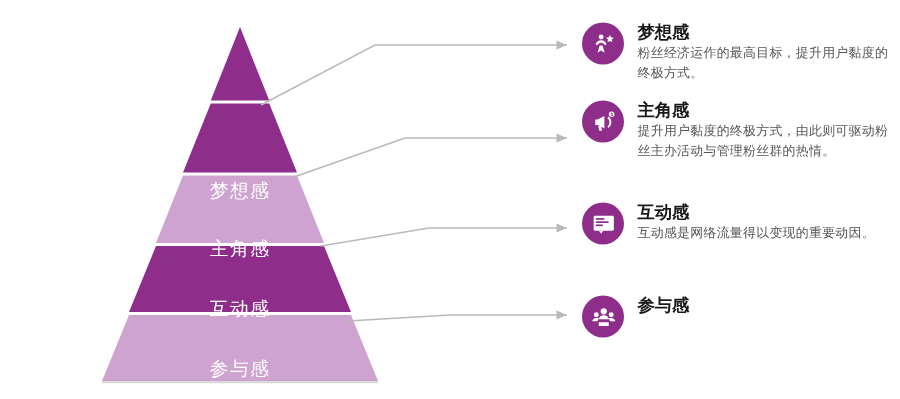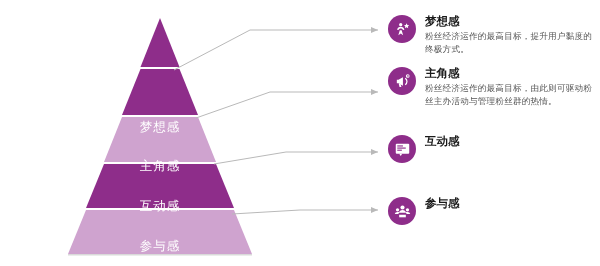--- a/index.html
+++ b/index.html
@@ -98,21 +98,21 @@
     font-size: 11.5px;
     font-weight: bold;
     color: #1a1a1a;
     font-family: "DejaVu Sans", sans-serif;
     line-height: 14px;
     margin-bottom: 2px;
   }
   .item-desc {
     font-size: 8.6px;
     color: #555555;
-    font-family: Liberation Sans, sans-serif;
+    font-family: Liberation Mono, monospace;
     line-height: 12.5px;
     letter-spacing: 0.2px;
   }
 </style>
 </head>
 <body>
 
 <div id="stage">
 
   <div class="pyramid-wrap">
@@ -174,36 +174,37 @@
         <svg width="17" height="17" viewBox="0 0 24 24" fill="#ffffff">
           <path d="M4 9.5v5h2.2l6.4 3.4V6.1L6.2 9.5z"></path>
           <path d="M15.4 8.2a4.6 4.6 0 0 1 0 7.6l.95 1.5a6.4 6.4 0 0 0 0-10.6z"></path>
           <path d="M6.8 15.6l1 4.3h2.6l-1.1-4.3z"></path>
           <circle cx="19.4" cy="4.4" r="2.6"></circle>
           <path d="M19.1 2.9h.7v.45h.75v.75h-1.05c-.12 0-.2.08-.2.2s.08.2.2.2h.55c.42 0 .72.3.72.72 0 .37-.25.66-.6.72v.46h-.7v-.45h-.76V5.2h1.06c.12 0 .2-.09.2-.2 0-.12-.08-.2-.2-.2h-.55c-.42 0-.72-.3-.72-.72 0-.37.25-.66.6-.72z" fill="#8e2d8a"></path>
         </svg>
       </div>
       <div class="item-text">
         <div class="item-title">主角感</div>
-        <div class="item-desc">粉丝经济运作的最高目标，由此则可驱动粉丝主办活动与管理粉丝群的热情。</div>
+        <div class="item-desc">提升用户黏度的终极方式，由此则可驱动粉丝主办活动与管理粉丝群的热情。</div>
       </div>
     </div>
 
     <div class="item i2">
       <div class="badge" style="background:#8e2d8a">
         <svg width="17" height="17" viewBox="0 0 24 24" fill="#ffffff">
           <rect x="2.5" y="4" width="19" height="14" rx="1.4"></rect>
           <rect x="4.6" y="6.2" width="8" height="1.6" fill="#8e2d8a"></rect>
           <rect x="4.6" y="9.2" width="12" height="1.6" fill="#8e2d8a"></rect>
           <rect x="4.6" y="12.2" width="6.5" height="1.6" fill="#8e2d8a"></rect>
           <path d="M7.5 18h4l-2 3z"></path>
         </svg>
       </div>
       <div class="item-text">
         <div class="item-title">互动感</div>
+        <div class="item-desc">互动感是网络流量得以变现的重要动因。</div>
       </div>
     </div>
 
     <div class="item i3">
       <div class="badge" style="background:#8e2d8a">
         <svg width="17" height="17" viewBox="0 0 24 24" fill="#ffffff">
           <circle cx="12" cy="6.4" r="2.9"></circle>
           <path d="M12 10c-2.6 0-4.4 1.5-4.9 3.9h9.8C16.4 11.5 14.6 10 12 10z"></path>
           <circle cx="5" cy="9.6" r="2.3"></circle>
           <path d="M5 12.6c-2.1 0-3.5 1.2-3.9 3.1h5.1c.25-1.3.9-2.4 1.8-3-.85-.08-1.5-.1-3-.1z"></path>

